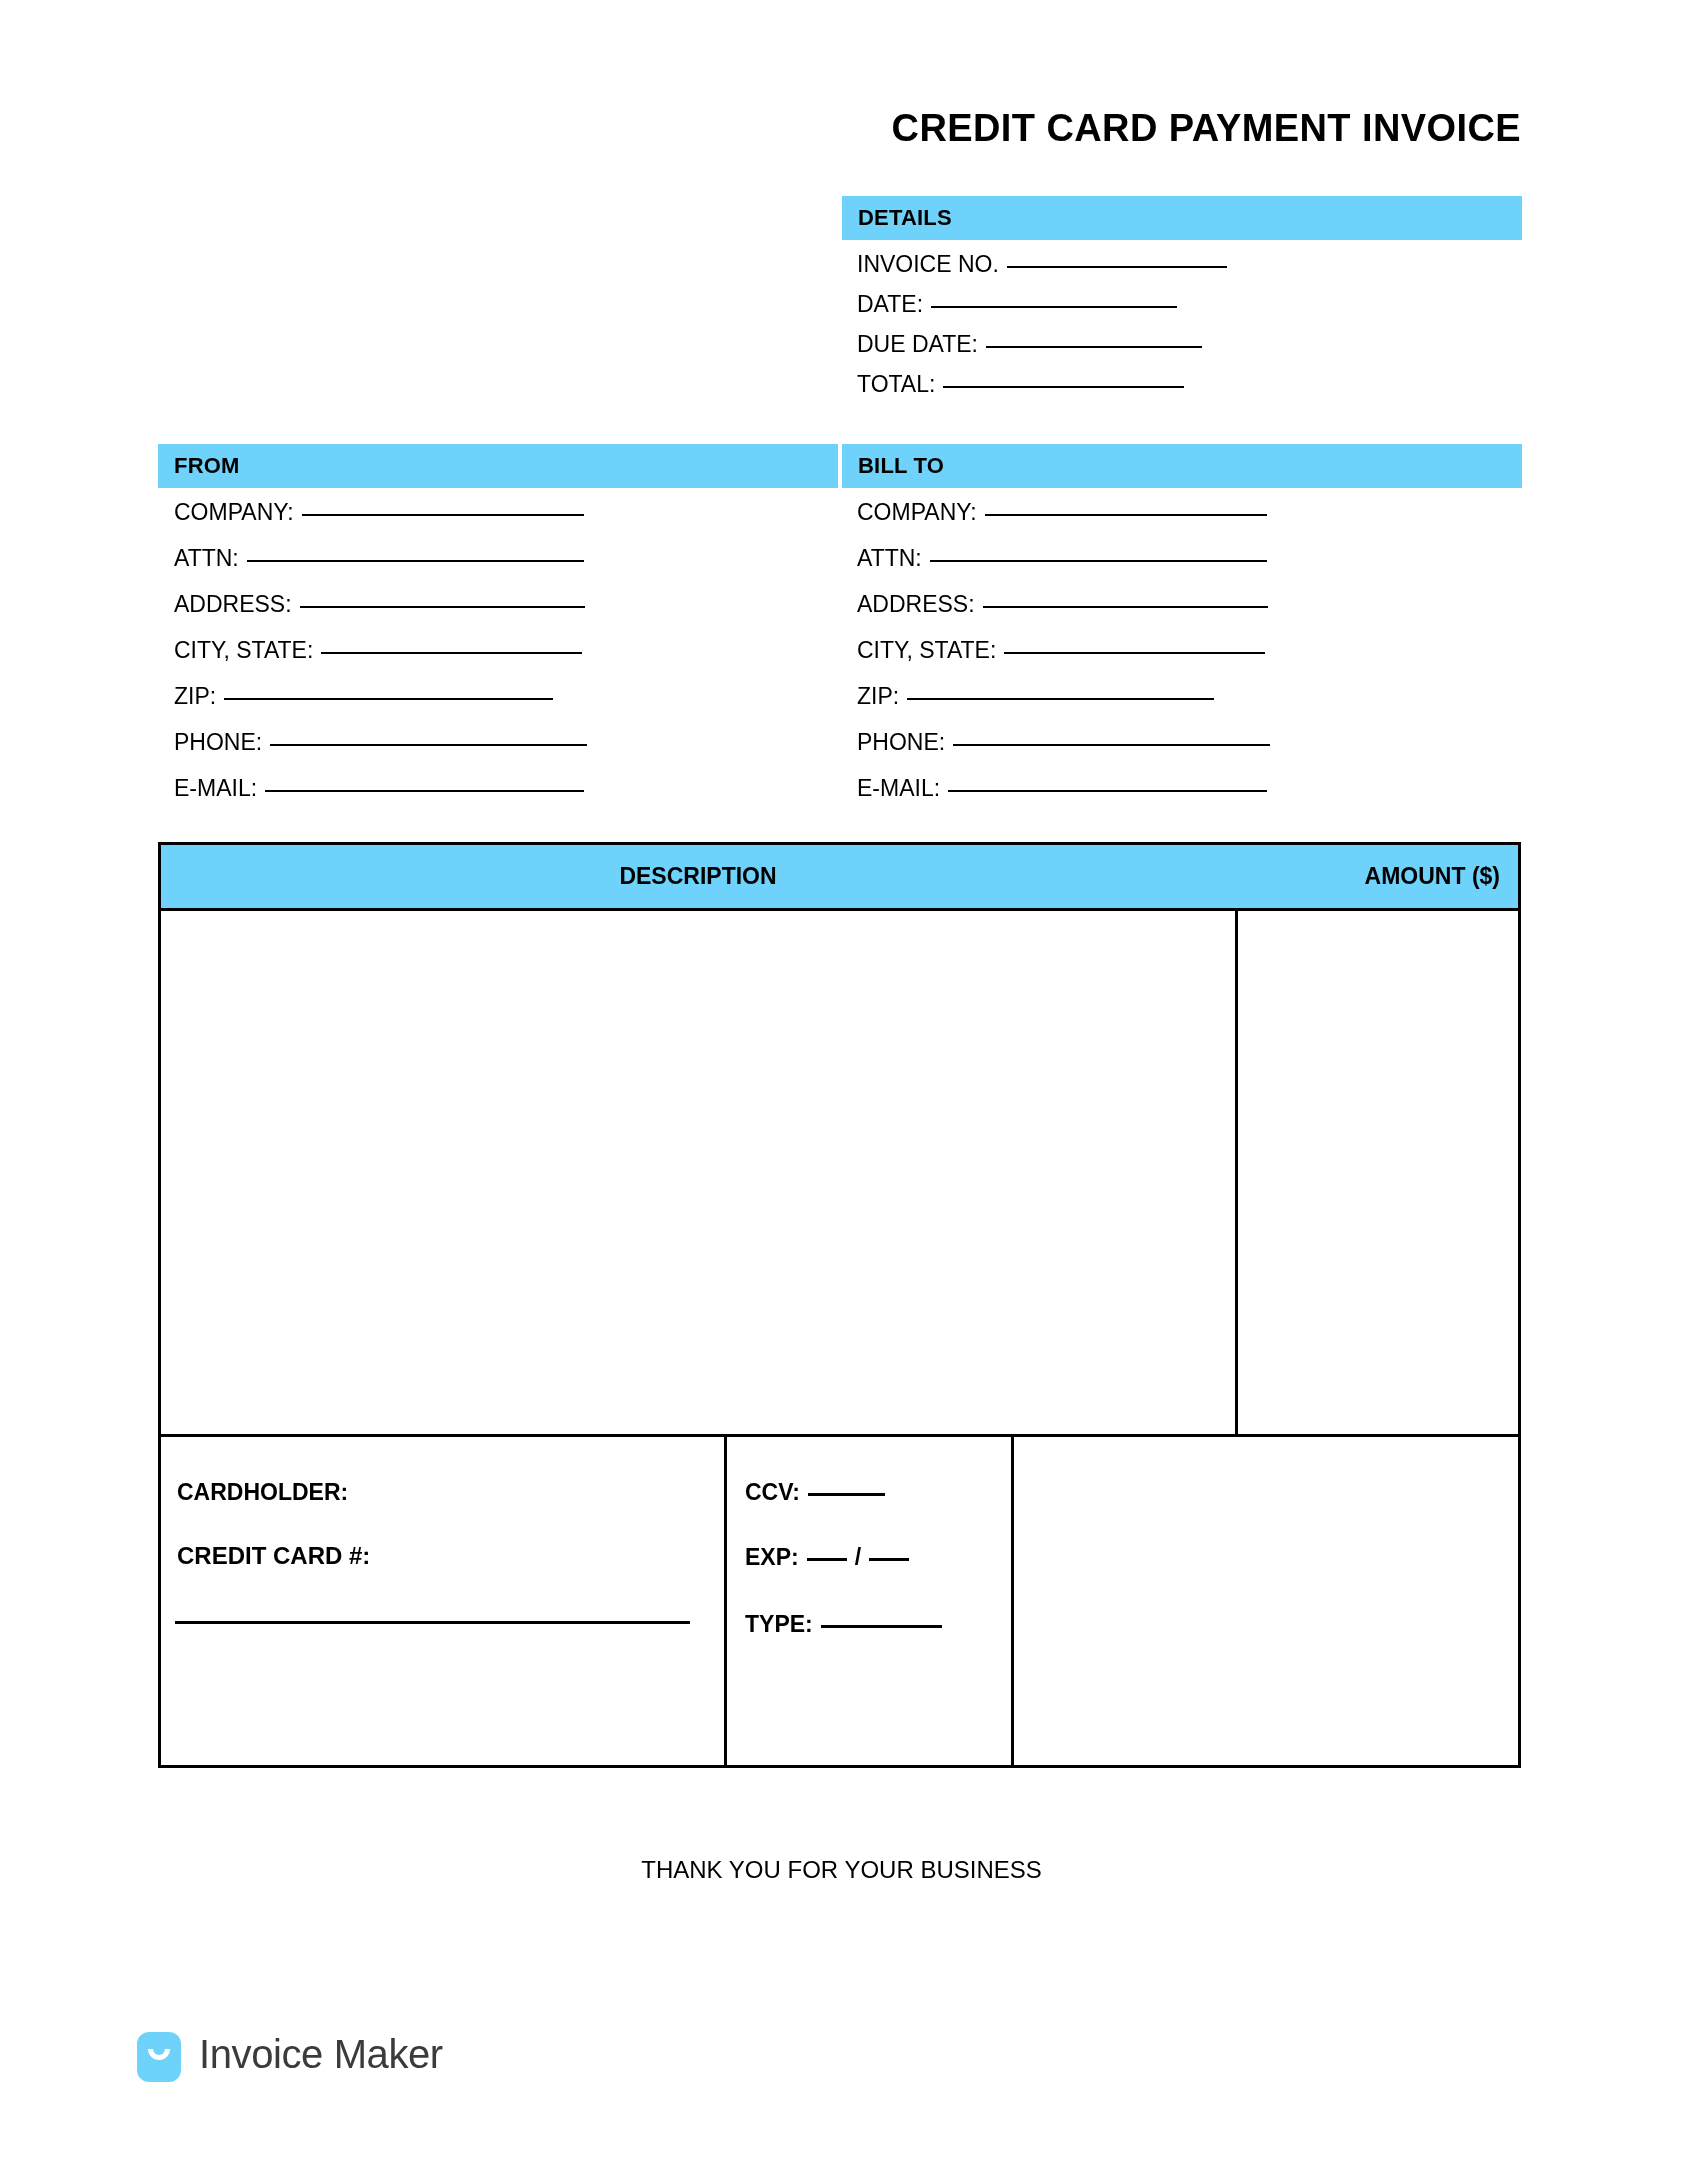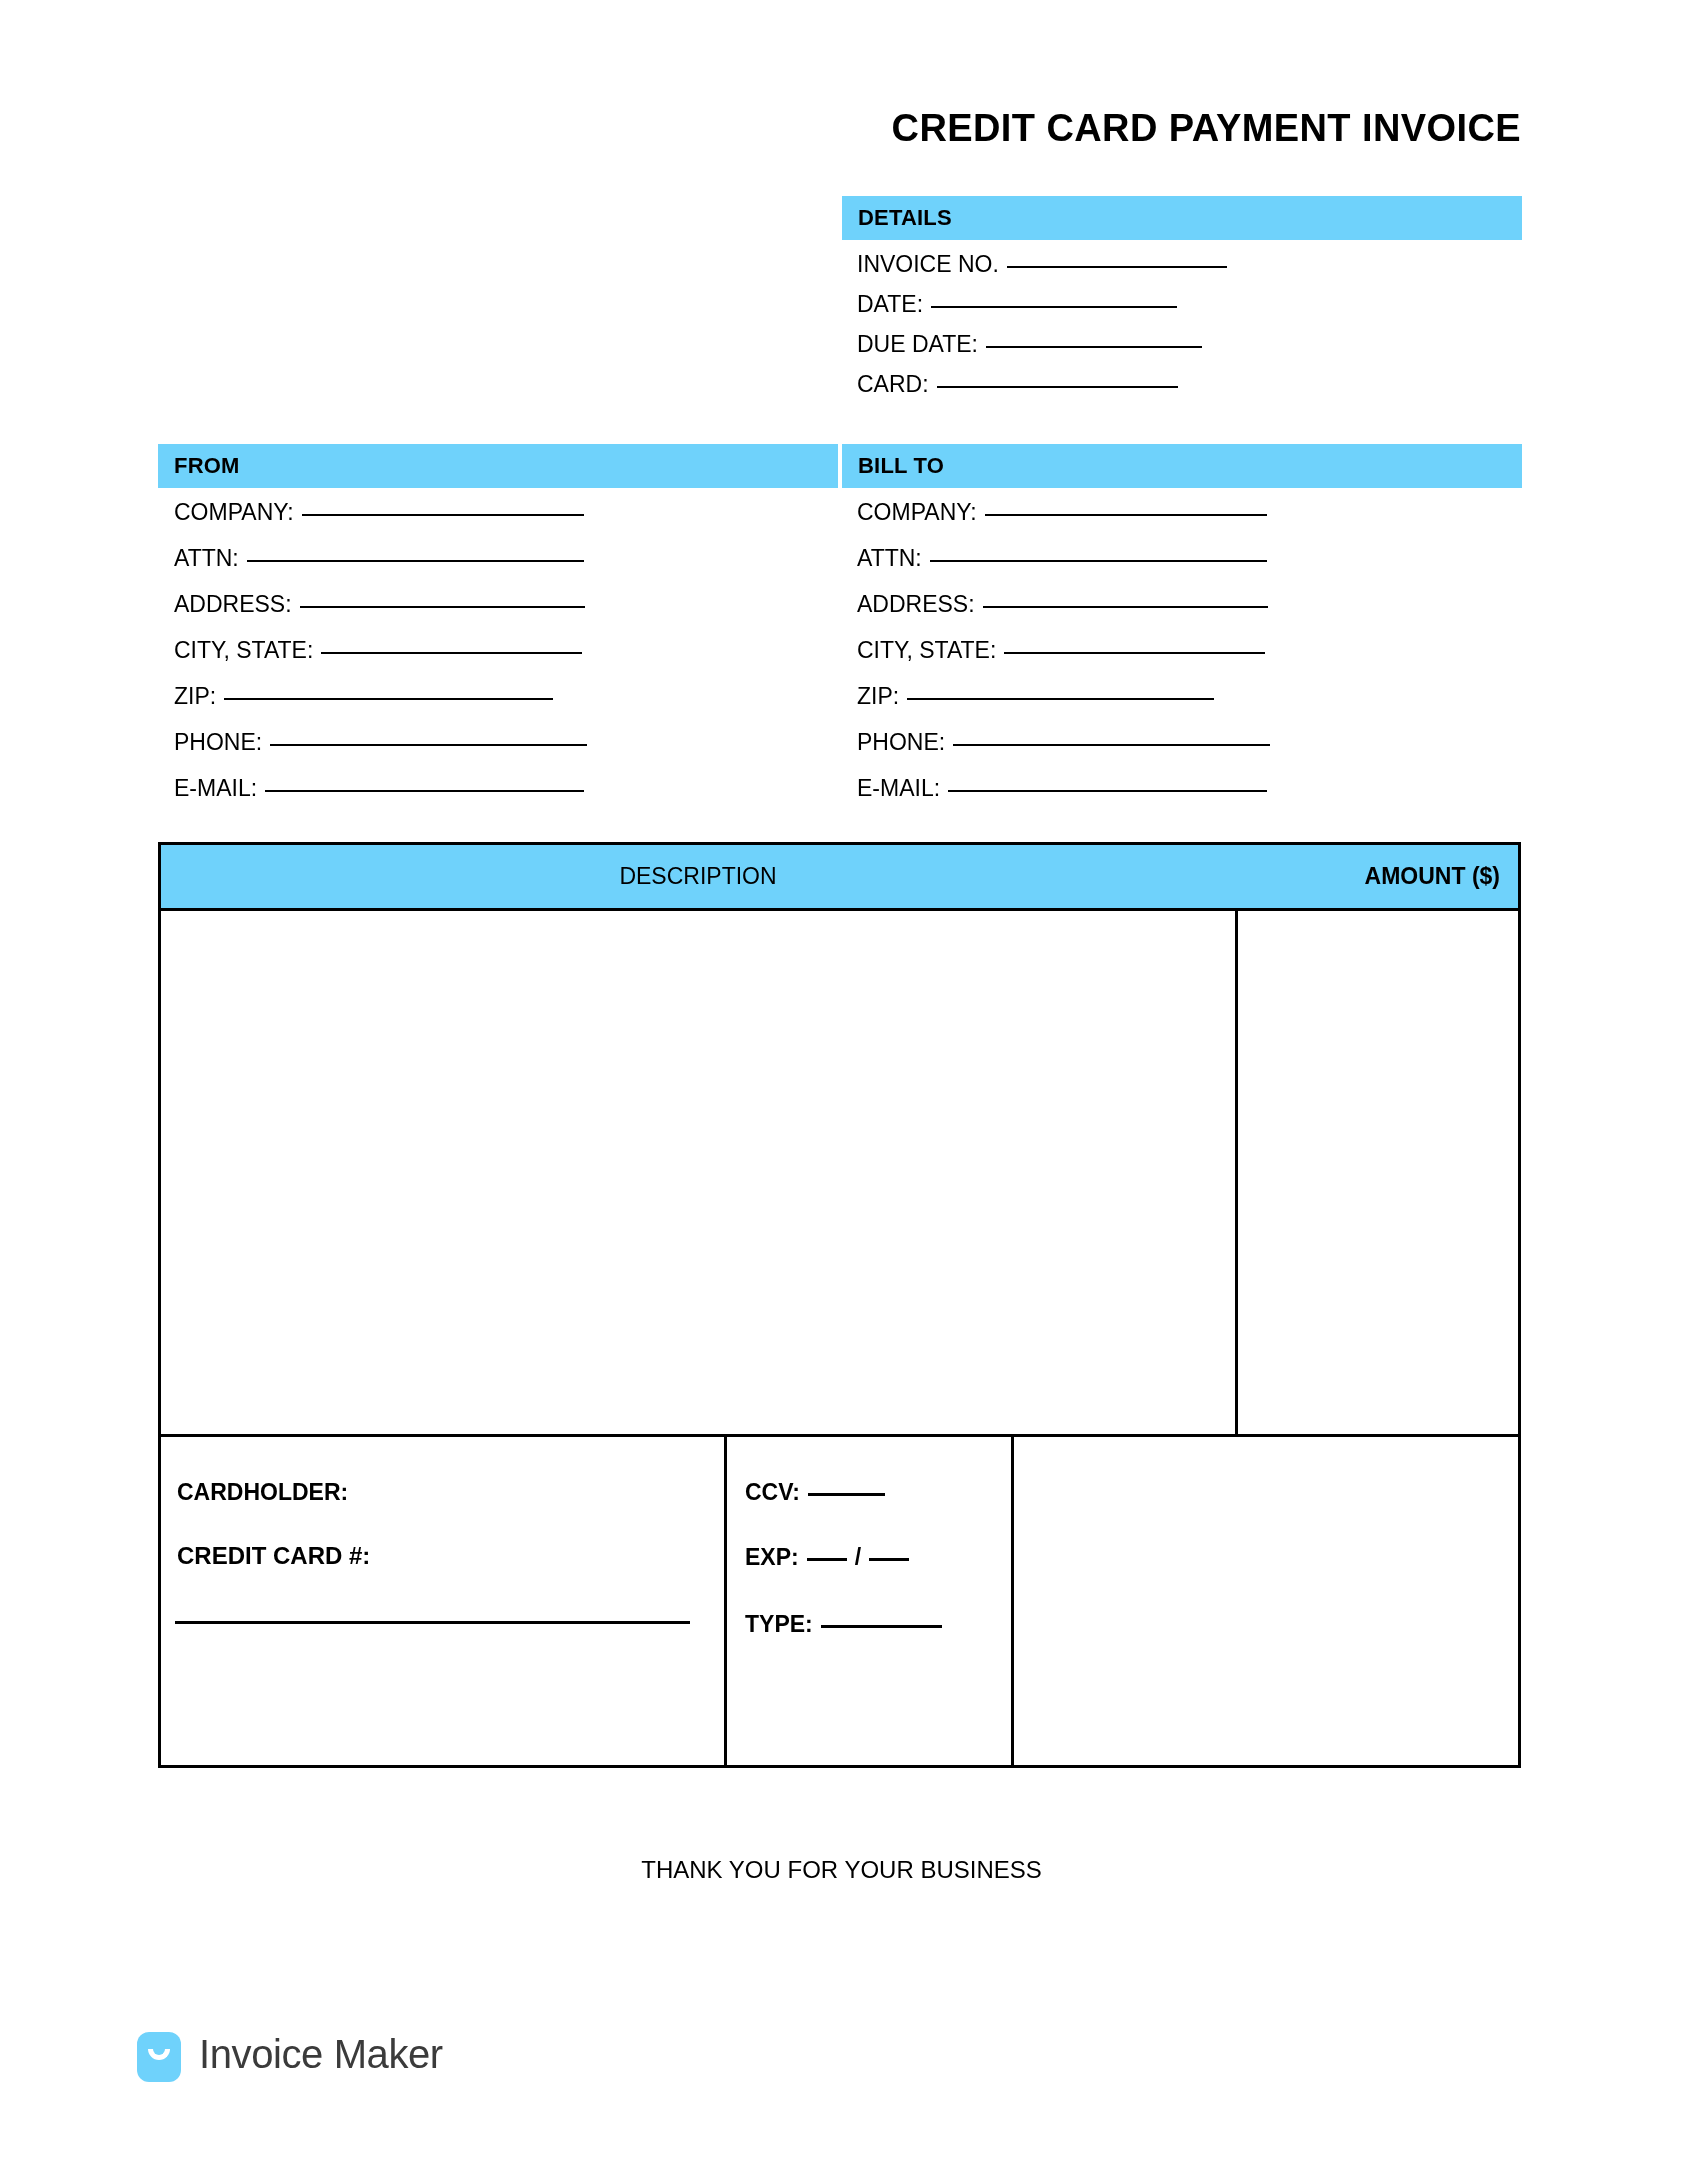--- a/index.html
+++ b/index.html
@@ -100,21 +100,21 @@
     box-sizing: border-box;
   }
   .th-desc {
     position: absolute;
     left: 0; top: 0;
     width: 1074px;
     height: 63px;
     line-height: 63px;
     text-align: center;
     font-size: 23px;
-    font-weight: normal;
+    font-weight: bold;
   }
   .th-amount {
     position: absolute;
     left: 1074px; top: 0;
     width: 283px;
     height: 63px;
     line-height: 63px;
     text-align: right;
     padding-right: 18px;
     box-sizing: border-box;
@@ -310,21 +310,21 @@
       </div>
       <div class="field">
         <span class="lbl">DATE:</span>
         <span class="rule" style="width: 246px;"></span>
       </div>
       <div class="field">
         <span class="lbl">DUE DATE:</span>
         <span class="rule" style="width: 216px;"></span>
       </div>
       <div class="field">
-        <span class="lbl">CARD:</span>
+        <span class="lbl">TOTAL:</span>
         <span class="rule" style="width: 241px;"></span>
       </div>
     </div>
 
   <div class="bar" id="bar-from">
     <span>FROM</span>
   </div>
   <div class="fieldcol" id="from-fields">
       <div class="field">
         <span class="lbl">COMPANY:</span>

